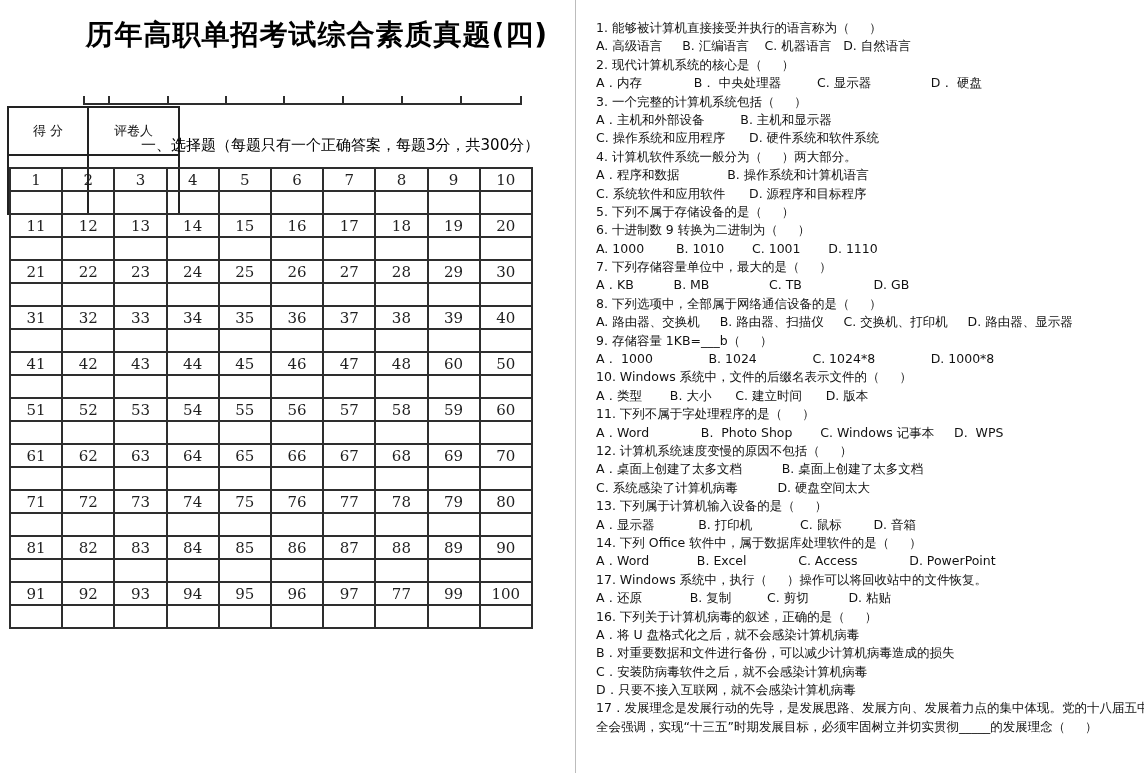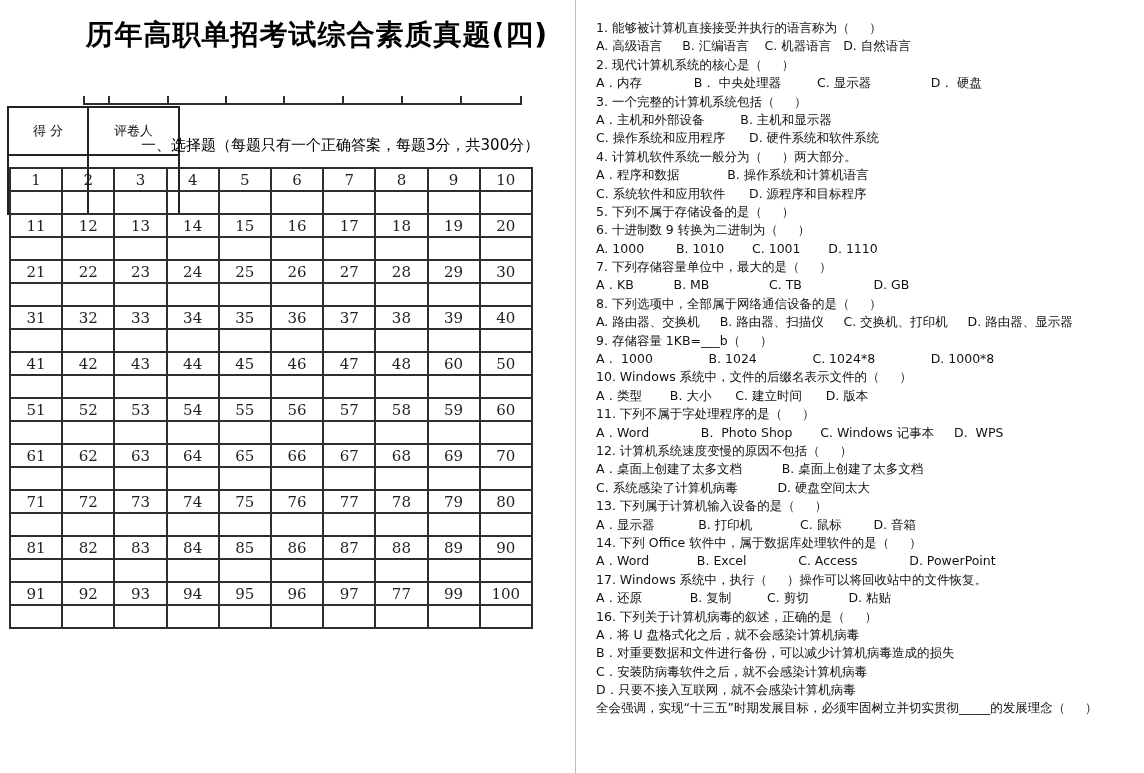--- a/index.html
+++ b/index.html
@@ -429,14 +429,15 @@
     <div class="qline">A．显示器           B. 打印机            C. 鼠标        D. 音箱</div>
     <div class="qline">14. 下列 Office 软件中，属于数据库处理软件的是（     ）</div>
     <div class="qline">A．Word            B. Excel             C. Access             D. PowerPoint</div>
     <div class="qline">17. Windows 系统中，执行（     ）操作可以将回收站中的文件恢复。</div>
     <div class="qline">A．还原            B. 复制         C. 剪切          D. 粘贴</div>
     <div class="qline">16. 下列关于计算机病毒的叙述，正确的是（     ）</div>
     <div class="qline">A．将 U 盘格式化之后，就不会感染计算机病毒</div>
     <div class="qline">B．对重要数据和文件进行备份，可以减少计算机病毒造成的损失</div>
     <div class="qline">C．安装防病毒软件之后，就不会感染计算机病毒</div>
     <div class="qline">D．只要不接入互联网，就不会感染计算机病毒</div>
+    <div class="qline">17．发展理念是发展行动的先导，是发展思路、发展方向、发展着力点的集中体现。党的十八届五中</div>
     <div class="qline">全会强调，实现“十三五”时期发展目标，必须牢固树立并切实贯彻_____的发展理念（     ）</div>
   </div>
 
 </body></html>

